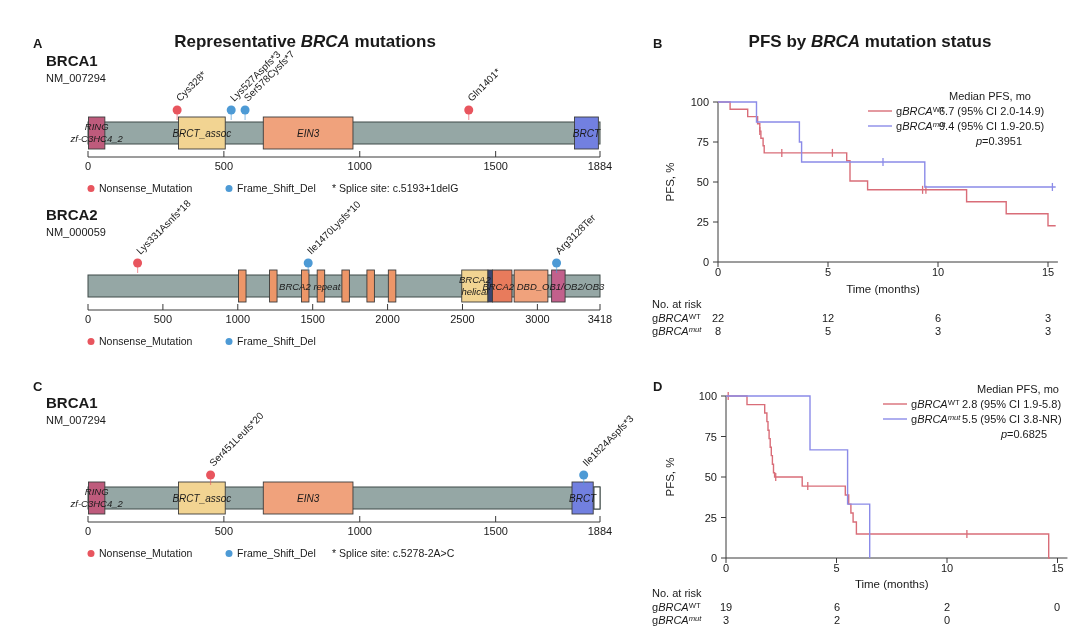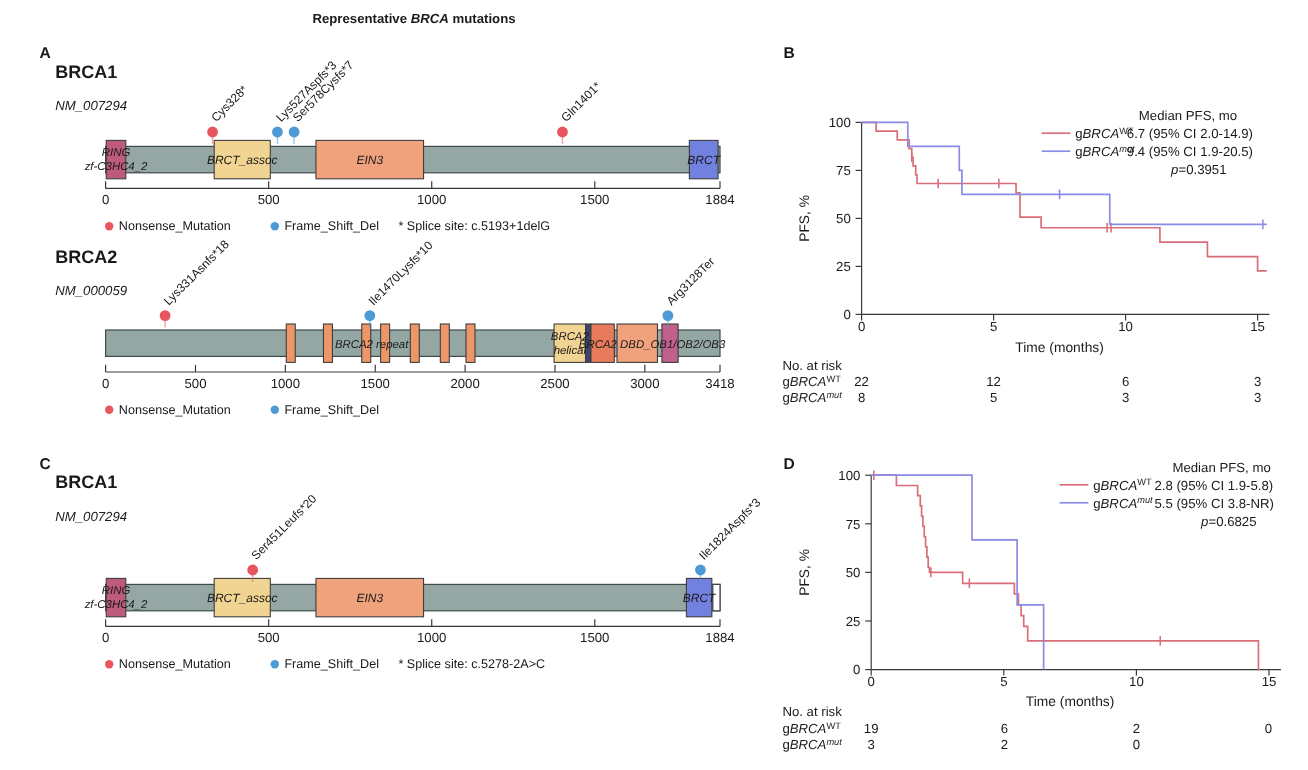--- a/index.html
+++ b/index.html
@@ -1,38 +1,39 @@
 <!DOCTYPE html>
 <html><head>
 <meta charset="utf-8">
 <style>
   html,body{margin:0;padding:0;background:#fff;}
   #fig{position:relative;width:1090px;height:642px;background:#fff;overflow:hidden;
        font-family:"Liberation Sans",sans-serif;color:#1a1a1a;}
-  .ttl{position:absolute;top:10px;font-size:11px;font-weight:bold;text-align:center;padding-left:40px;}
+  .ttl{position:absolute;top:32px;font-size:17px;font-weight:bold;text-align:center;}
   .ttl i{font-style:italic;}
   #titleLeft{left:0;width:610px;}
   #titleRight{left:650px;width:440px;}
   .pl{position:absolute;font-size:13px;font-weight:bold;}
   #plA{left:33px;top:36px;} #plB{left:653px;top:36px;}
   #plC{left:33px;top:379px;} #plD{left:653px;top:379px;}
   .gene{position:absolute;left:46px;}
   .gene .gname{font-size:15px;font-weight:bold;}
-  .gene .gtx{font-size:11px;margin-top:14px;font-style:italic;}
+  .gene .gtx{font-size:11px;margin-top:3px;}
   .g0{top:52px;} .g1{top:206px;} .g2{top:394px;}
   svg{position:absolute;left:0;top:0;overflow:visible;}
   .lp0{top:58px;} .lp1{top:211px;} .lp2{top:423px;}
   .km0{left:650px !important;top:36px;} .km1{left:650px !important;top:375px;}
   text{fill:#1a1a1a;}
 </style>
 </head>
 <body>
 
 <div id="fig">
   <div class="ttl" id="titleLeft"><span>Representative </span><i>BRCA</i><span> mutations</span></div>
+  <div class="ttl" id="titleRight"><span>PFS by </span><i>BRCA</i><span> mutation status</span></div>
   <div class="pl" id="plA">A</div>
   <div class="pl" id="plB">B</div>
   <div class="pl" id="plC">C</div>
   <div class="pl" id="plD">D</div>
   <div id="genes">
       <div class="gene g0">
         <div class="gname">BRCA1</div>
         <div class="gtx">NM_007294</div>
       </div>
       <div class="gene g1">

